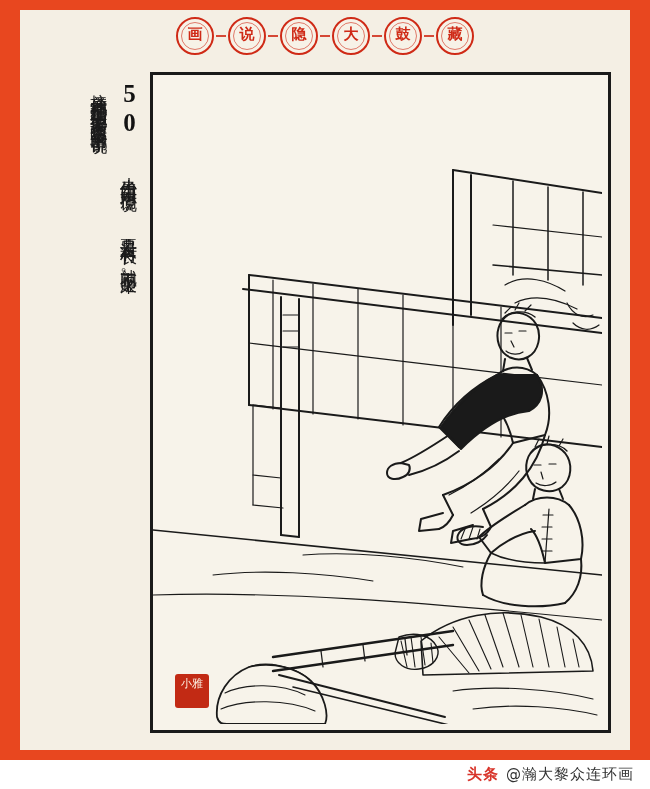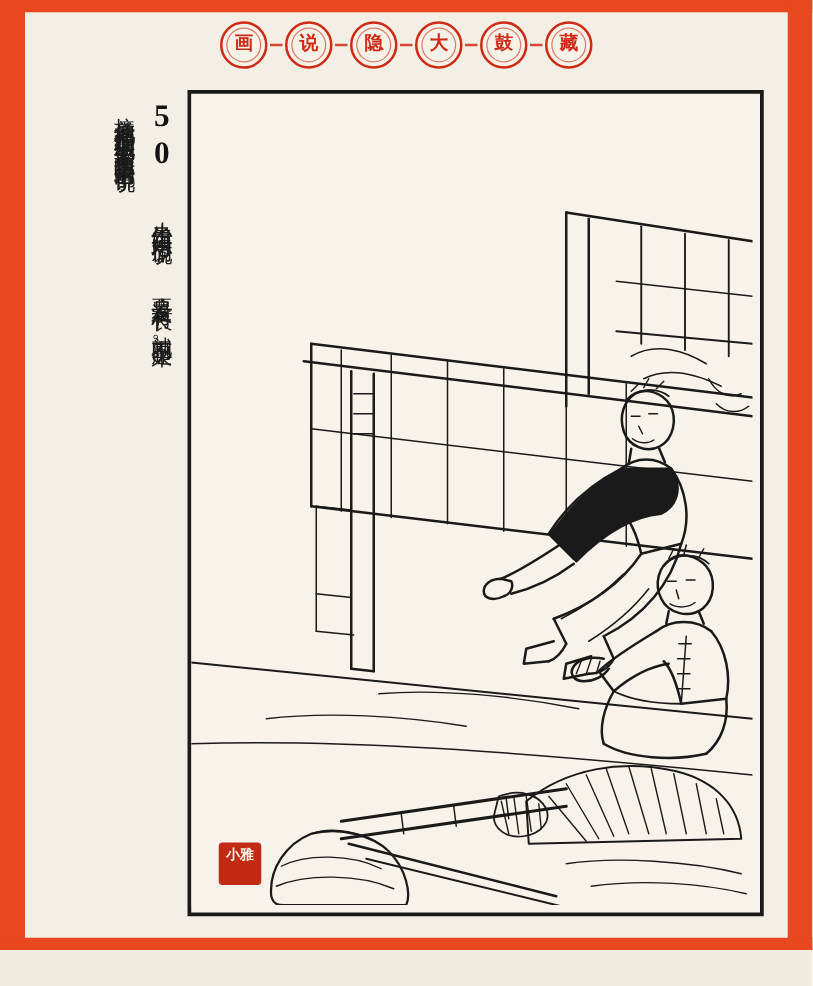--- a/index.html
+++ b/index.html
@@ -83,21 +83,20 @@
   
   .panel {
     position: absolute;
     left: 130px;
     top: 62px;
     width: 455px;
     height: 655px;
     border: 3px solid #1a1a1a;
     background: #f7f3ea;
     overflow: hidden;
-    font-weight: bold;
   }
   .panel svg { display: block; }
 
   
   .caption {
     position: absolute;
     left: 56px;
     top: 70px;
     width: 70px;
     height: 640px;
@@ -367,14 +366,18 @@
           <path d="M150 480 C 200 476, 260 482, 310 492" stroke-width="1.1"></path>
           <path d="M60 500 C 110 494, 170 498, 220 506" stroke-width="1.1"></path>
         </g>
       </svg>
 
       <div class="artist-seal">小雅</div>
     </div>
 
   </div>
 
+  <div class="watermark">
+    <span class="wm-logo">头条</span>
+    <span class="wm-text">@瀚大黎众连环画</span>
+  </div>
 
 </div>
 
 </body></html>

